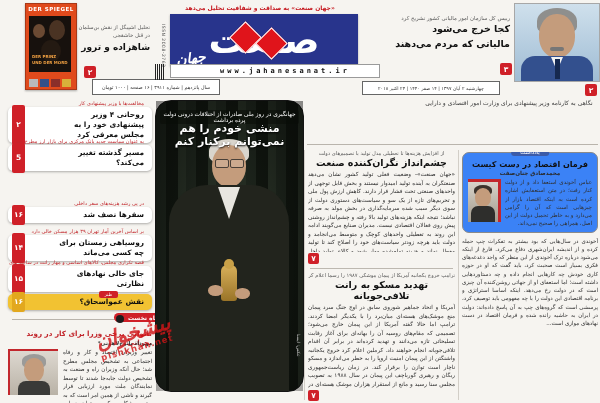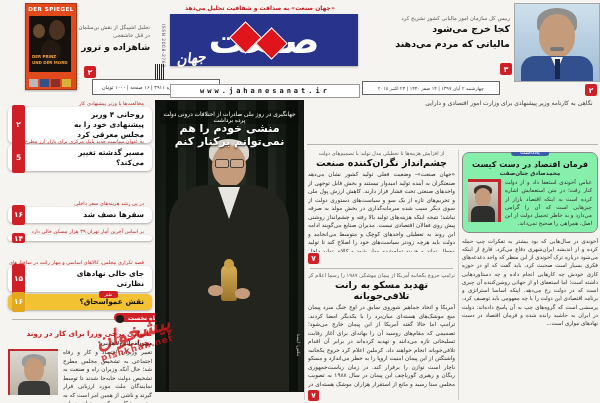--- a/index.html
+++ b/index.html
@@ -69,21 +69,21 @@
         color:#fff;text-shadow:0 1px 2px #000;}
   .credit{position:absolute;right:2px;bottom:34px;writing-mode:vertical-rl;font-size:4.4px;color:#c9c9c9;}
   
   .lead-kick{font-size:6px;color:#3d3d3d;text-align:center;}
   .lead-hl{font-size:18px;font-weight:bold;color:#0b0b0b;text-align:center;white-space:nowrap;letter-spacing:-.5px;}
   .colhead{font-size:9.5px;font-weight:bold;text-align:center;color:#121212;margin:1px 0 2px;}
   .colkick{font-size:5.2px;color:#5a5a5a;text-align:center;white-space:nowrap;overflow:hidden;}
   .vrule{position:absolute;width:1px;background:#d2cec7;}
   .hdiv{height:1px;background:#bdb8b0;margin:3px 2px;}
   
-  .nbox{position:relative;border:1px solid #8a8a8a;border-radius:7px;background:#86efac;padding:7px 5px 4px;}
+  .nbox{position:relative;border:1px solid #8a8a8a;border-radius:7px;background:#3b82f6;padding:7px 5px 4px;}
   .nbox-tab{position:absolute;top:-5px;left:50%;transform:translateX(-50%);background:#3c5ba8;color:#fff;
         font-size:5.5px;padding:1px 9px;border-radius:3px;white-space:nowrap;}
   .nbox-hl{font-size:8px;font-weight:bold;text-align:center;color:#101010;}
   .nbox-au{font-size:5.6px;font-weight:bold;text-align:center;color:#2a2a2a;margin:1px 0 2px;}
   .nbox-photo{float:left;width:30px;height:40px;margin:1px 4px 2px 0;background:linear-gradient(180deg,#d8d3ca,#a39b8d);
         border-top:3px solid #c2272d;border-right:3px solid #c2272d;position:relative;}
   .face{position:absolute;border-radius:48%;background:#c49c7c;}
   .hair{position:absolute;border-radius:50% 50% 30% 30%;}
   
   .wm{position:absolute;left:96px;top:322px;transform:rotate(-16deg);color:rgba(208,22,25,.82);
@@ -127,21 +127,21 @@
   </div>
 
   <div class="abs slogan" style="left:185px;top:4px;width:172px;">«جهان صنعت» به صداقت و شفافیت تحلیل می‌دهد</div>
 
   <div class="abs logo" style="left:170px;top:14px;width:188px;height:52px;">
     <div class="logo-title">صنعت</div>
     <div class="dia" style="left:64px;top:12px;"></div>
     <div class="dia" style="left:90px;top:18px;"></div>
     <div class="script">جهان</div>
   </div>
-  <div class="abs urlbar ltr" style="left:170px;top:84px;width:188px;height:12px;">www.jahanesanat.ir</div>
+  <div class="abs urlbar ltr" style="left:170px;top:64px;width:188px;height:12px;padding-left:20px;">www.jahanesanat.ir</div>
 
   <div class="abs infobox" style="left:362px;top:81px;width:136px;height:12px;font-size:4.7px;">چهارشنبه ۲ آبان ۱۳۹۷ | ۱۴ صفر ۱۴۴۰ | ۲۴ اکتبر ۲۰۱۸</div>
 
   <div class="abs" style="left:362px;top:15px;width:148px;">
     <div class="kick">رییس کل سازمان امور مالیاتی کشور تشریح کرد</div>
     <div class="hl" style="font-size:9.5px;">کجا خرج می‌شود</div>
     <div class="hl" style="font-size:9.5px;margin-top:3px;">مالیاتی که مردم می‌دهند</div>
   </div>
   <div class="ptab" style="left:500px;top:63px;">۳</div>
 
@@ -171,20 +171,21 @@
   <div class="abs" style="left:8px;top:200px;width:144px;">
     <div class="sb-kick">در پی رشد هزینه‌های سفر داخلی</div>
     <div class="sb-card">
         <div class="sb-head">سفرها نصف شد</div>
       <div class="sb-tab">۱۶</div>
       </div>
   </div>
   <div class="abs" style="left:8px;top:228px;width:144px;">
     <div class="sb-kick">بر اساس آخرین آمار تهران ۳۹ هزار مسکن خالی دارد</div>
     <div class="sb-card">
+        <div class="sb-head">روسیاهی زمستان برای چه کسی می‌ماند</div>
       <div class="sb-tab">۱۴</div>
       </div>
   </div>
   <div class="abs" style="left:8px;top:259px;width:144px;">
     <div class="sb-kick">قصه تکراری مجلس، کالاهای اساسی و مهار رانت در ساختارهای موازی</div>
     <div class="sb-card">
         <div class="sb-head">جای خالی نهادهای نظارتی</div>
       <div class="sb-tab">۱۵</div>
       </div>
   </div>
@@ -206,21 +207,21 @@
   <div class="abs fl-au" style="left:8px;top:340px;width:144px;">مهرداد بائوج‌لاهوتی*</div>
   <div class="abs" style="left:8px;top:348px;width:144px;height:55px;overflow:hidden;">
     <div class="fl-photo">
       <div class="hair" style="left:12px;top:3px;width:24px;height:14px;background:#9b9b99;"></div>
       <div class="face" style="left:14px;top:7px;width:20px;height:24px;"></div>
       <div class="abs" style="left:8px;top:30px;width:32px;height:14px;background:#3a3a38;border-radius:8px 8px 0 0;"></div>
     </div>
     <div class="body">تغییر وزیران اقتصاد و کار و رفاه اجتماعی به تشخیص مجلس مطرح شد؛ حال آنکه وزیران راه و صنعت به تشخیص دولت جابه‌جا شدند تا توسط نمایندگان ملت مورد ارزیابی قرار گیرند و ناشی از همین امر است که به بهترین شکل ممکن می‌توان درباره توان مدیریتی وزیران در شرایط بحرانی قضاوت کرد و سنجید که کدام‌یک توانایی اداره کشور در روزهای سخت را دارند...</div>
   </div>
 
-  <div class="abs photo" style="left:155px;top:100px;width:147px;height:290px;">
+  <div class="abs photo" style="left:155px;top:100px;width:147px;height:290px;border-radius:16px;">
     <div class="ph-shade"></div>
 
     <div class="hair" style="left:53px;top:38px;width:40px;height:24px;background:#d9d5cd;"></div>
     <div class="face" style="left:56px;top:44px;width:34px;height:42px;background:#c49c7c;"></div>
     <div class="abs" style="left:59px;top:58px;width:12px;height:7px;border:1px solid #4a4038;border-radius:2px;background:rgba(255,255,255,.15);"></div>
     <div class="abs" style="left:74px;top:58px;width:12px;height:7px;border:1px solid #4a4038;border-radius:2px;background:rgba(255,255,255,.15);"></div>
     <div class="abs" style="left:13px;top:84px;width:120px;height:206px;background:#22241d;border-radius:38px 38px 0 0;"></div>
     <div class="abs" style="left:62px;top:86px;width:22px;height:32px;background:#e8e6e0;clip-path:polygon(0 0,100% 0,50% 100%);"></div>
     <div class="abs" style="left:65px;top:164px;width:16px;height:36px;background:linear-gradient(#d8b05a,#9a7428);border-radius:6px 6px 3px 3px;"></div>
     <div class="abs" style="left:68px;top:158px;width:10px;height:10px;background:#c9a148;border-radius:50%;"></div>

